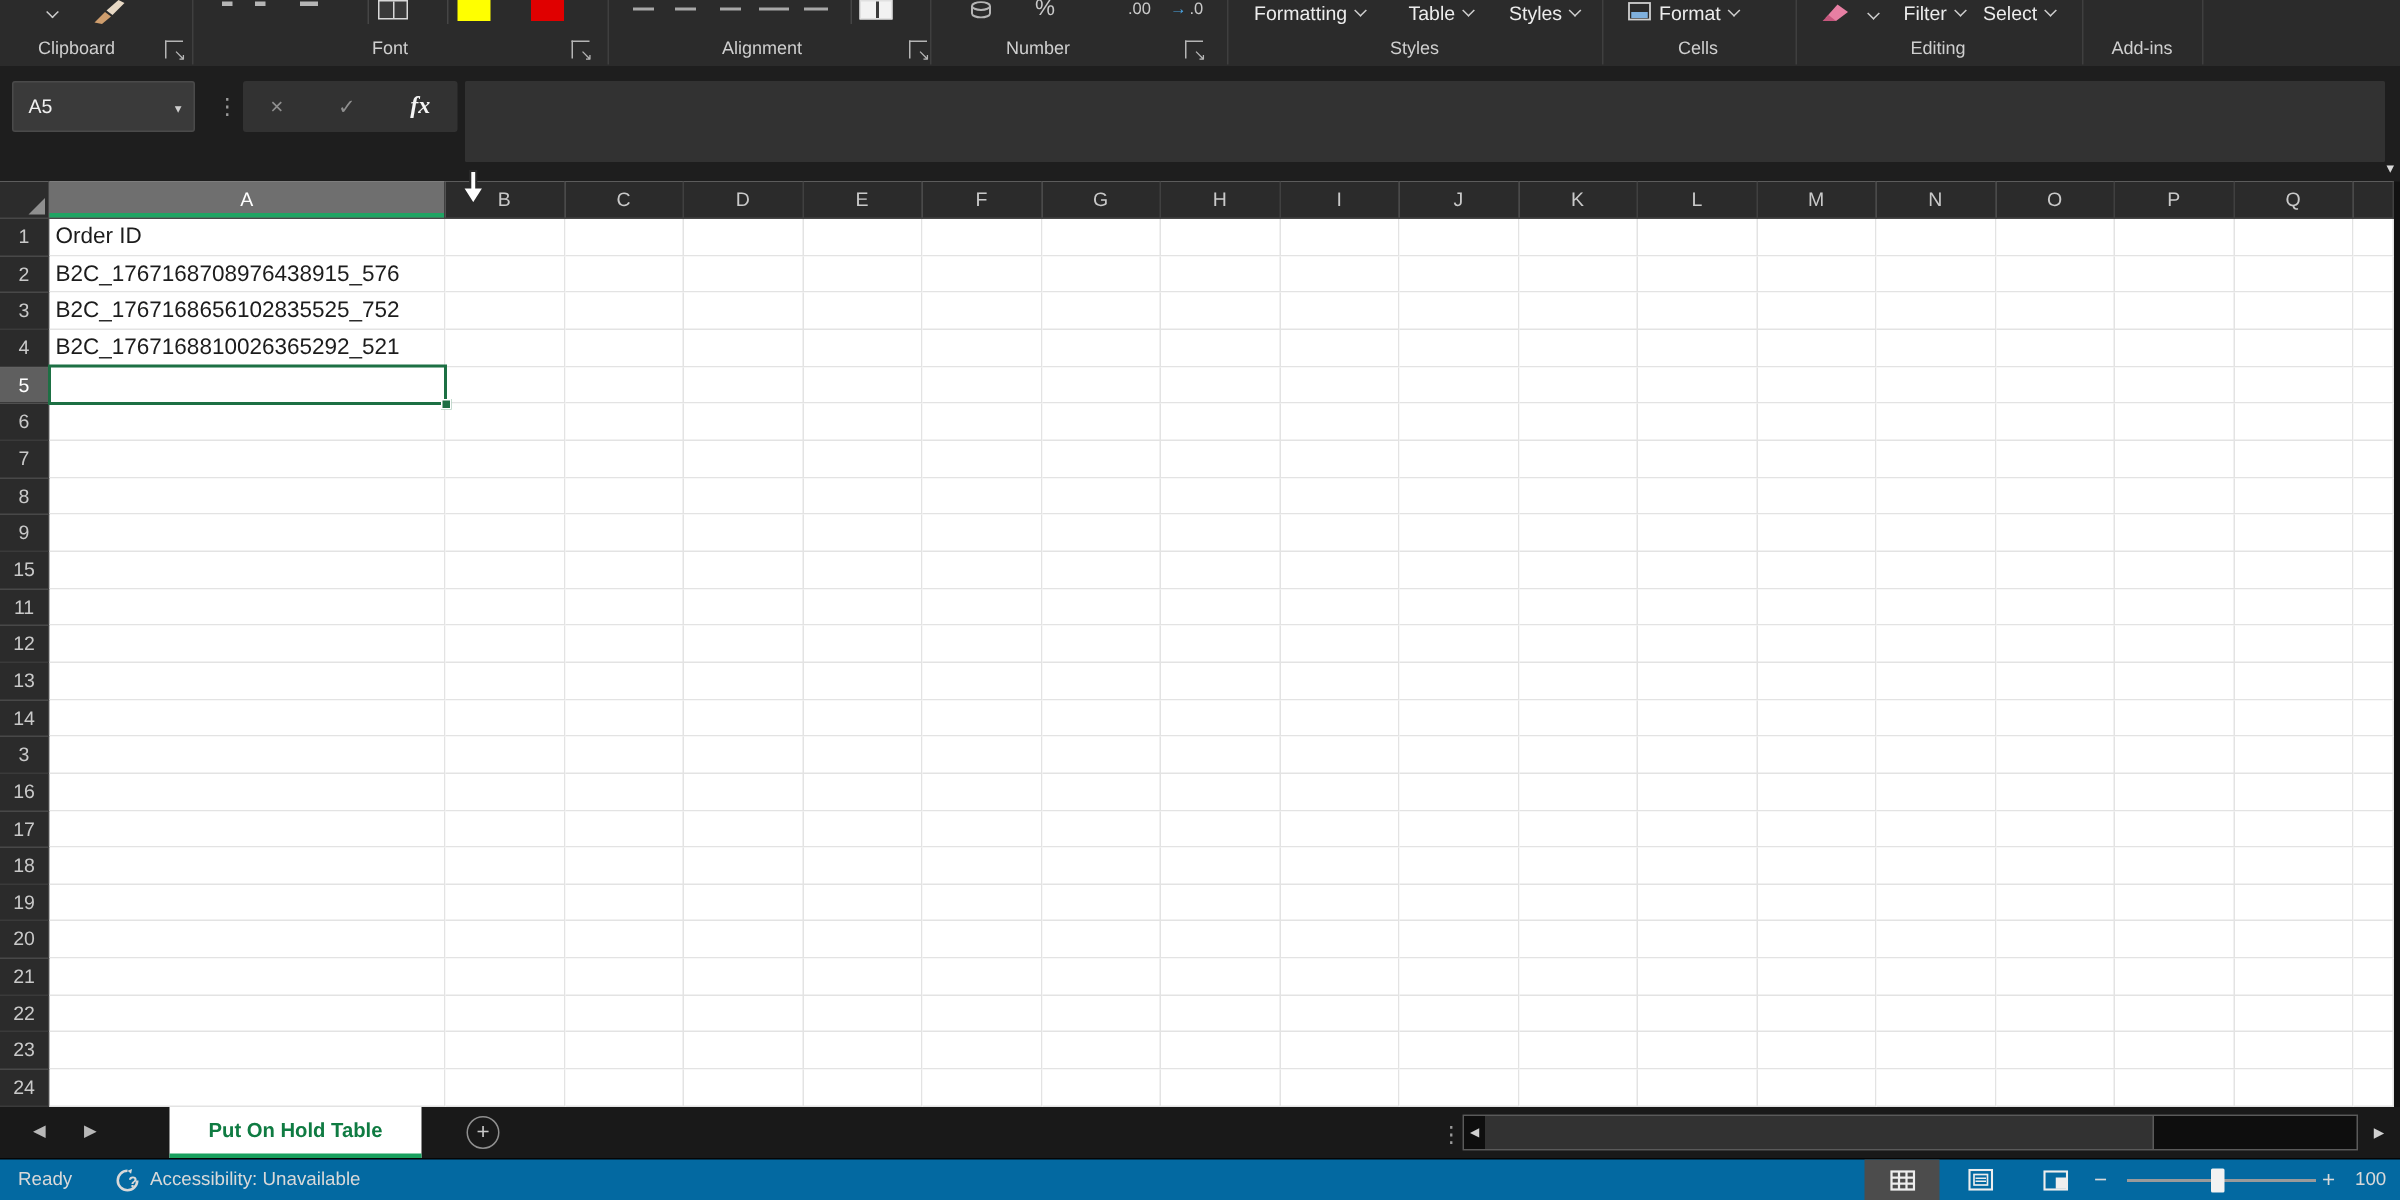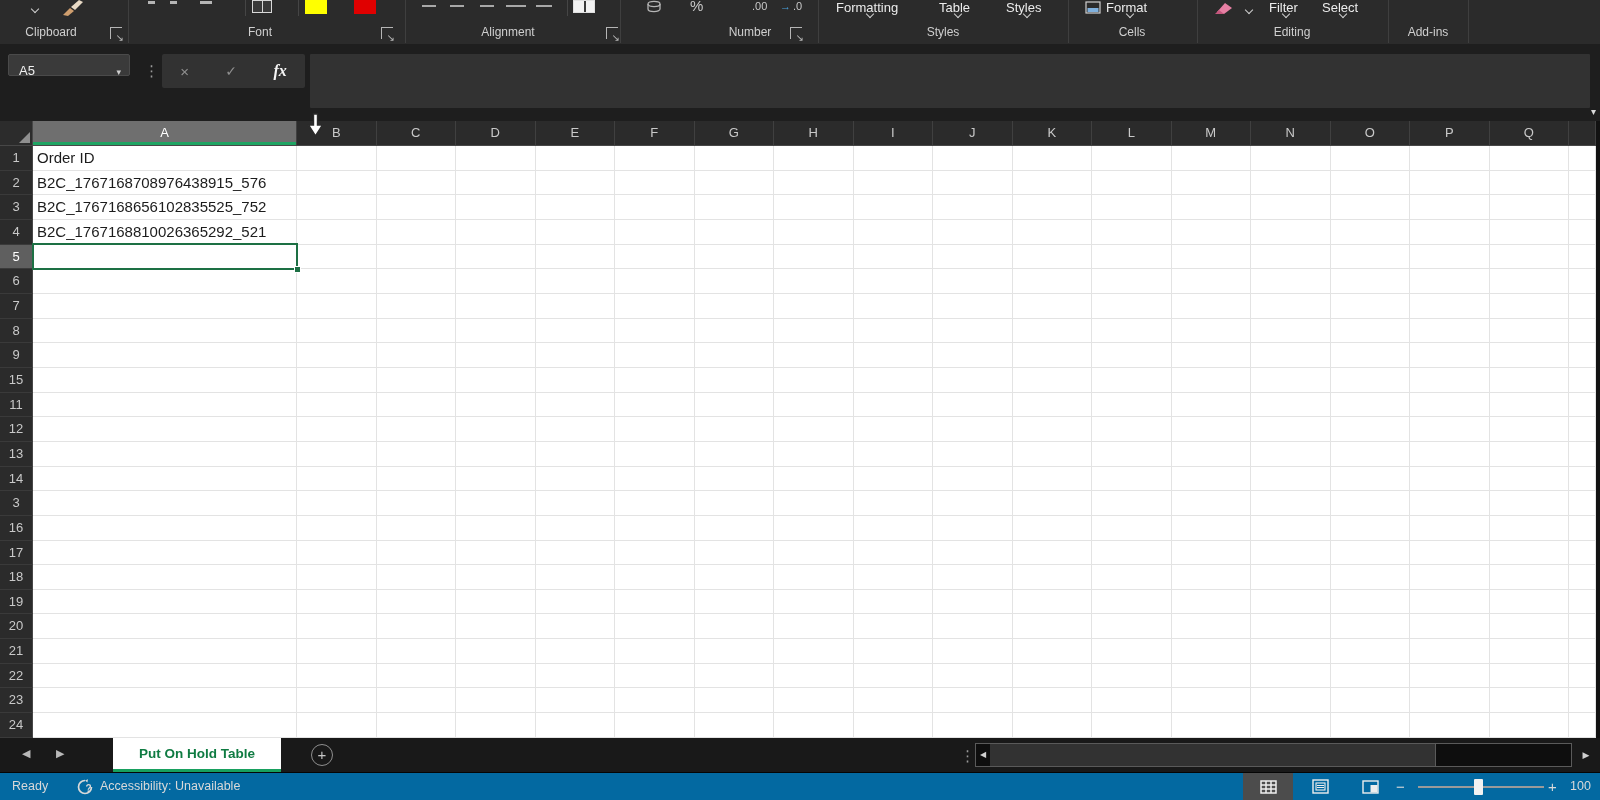--- a/index.html
+++ b/index.html
@@ -8,30 +8,30 @@
        font-family:"Liberation Sans",sans-serif;-webkit-font-smoothing:antialiased;}
   .abs{position:absolute;}
 
   
   #ribbon{position:absolute;left:0;top:0;width:1600px;height:44px;background:#2b2b2b;}
   .rb-div{position:absolute;top:0;width:1px;height:43px;background:#3f3f3f;}
   .rb-subdiv{position:absolute;top:0;width:1px;height:16px;background:#454545;}
   .grp-label{position:absolute;top:25px;font-size:12px;color:#cfcfcf;text-align:center;width:120px;margin-left:-60px;}
   .launcher{position:absolute;top:27px;width:12px;height:12px;border-top:1px solid #b5b5b5;border-left:1px solid #b5b5b5;}
   .launcher span{position:absolute;right:-2px;bottom:-4px;font-size:10px;color:#b5b5b5;line-height:1;}
-  .rb-btn{position:absolute;top:0;height:17px;display:flex;align-items:center;font-size:13px;color:#ececec;white-space:nowrap;flex-direction:column;}
+  .rb-btn{position:absolute;top:0;height:17px;display:flex;align-items:center;font-size:13px;color:#ececec;white-space:nowrap;}
   .chev{display:inline-block;width:6px;height:6px;border-right:1.4px solid #cfcfcf;border-bottom:1.4px solid #cfcfcf;
         transform:rotate(45deg);margin-left:6px;margin-top:-4px;}
   .dash{position:absolute;top:5px;height:2px;background:#a8a8a8;}
   .swatch{position:absolute;top:0;height:14px;width:22px;}
   .tick{position:absolute;top:1px;width:7px;height:3px;background:#b5b5b5;}
 
   
   #frow{position:absolute;left:0;top:44px;width:1600px;height:77px;background:#1e1e1e;}
-  #namebox{position:absolute;left:8px;top:10px;width:122px;height:22px;background:#3a3a3a;border:1px solid #4a4a4a;
+  #namebox{position:absolute;left:8px;top:10px;width:122px;height:34px;background:#3a3a3a;border:1px solid #4a4a4a;
            border-radius:2px;color:#f0f0f0;font-size:13px;line-height:32px;padding-left:10px;}
   #namebox .dd{position:absolute;right:8px;top:0;color:#cfcfcf;font-size:9px;}
   #fxpanel{position:absolute;left:162px;top:10px;width:143px;height:34px;background:#323232;border-radius:2px;
            display:flex;align-items:center;justify-content:space-around;}
   #formulabox{position:absolute;left:310px;top:10px;width:1280px;height:54px;background:#323232;border-radius:1px;
               color:#eee;font-size:13px;padding:6px;}
   .dots{color:#9a9a9a;font-size:15px;letter-spacing:0;}
 
   
   #grid-wrap{position:absolute;left:0;top:121px;width:1596px;height:618px;}
@@ -159,21 +159,21 @@
         <i class="chev"></i>
       </div>
     <div class="rb-btn" style="left:1322px">
         <span>Select</span>
         <i class="chev"></i>
       </div>
 
     <div class="grp-label" style="left:51px">Clipboard</div>
     <div class="grp-label" style="left:260px">Font</div>
     <div class="grp-label" style="left:508px">Alignment</div>
-    <div class="grp-label" style="left:750px">Number</div>
+    <div class="grp-label" style="left:692px">Number</div>
     <div class="grp-label" style="left:943px">Styles</div>
     <div class="grp-label" style="left:1132px">Cells</div>
     <div class="grp-label" style="left:1292px">Editing</div>
     <div class="grp-label" style="left:1428px">Add-ins</div>
 
     <div class="launcher" style="left:110px">
         <span>↘</span>
       </div>
     <div class="launcher" style="left:381px">
         <span>↘</span>

